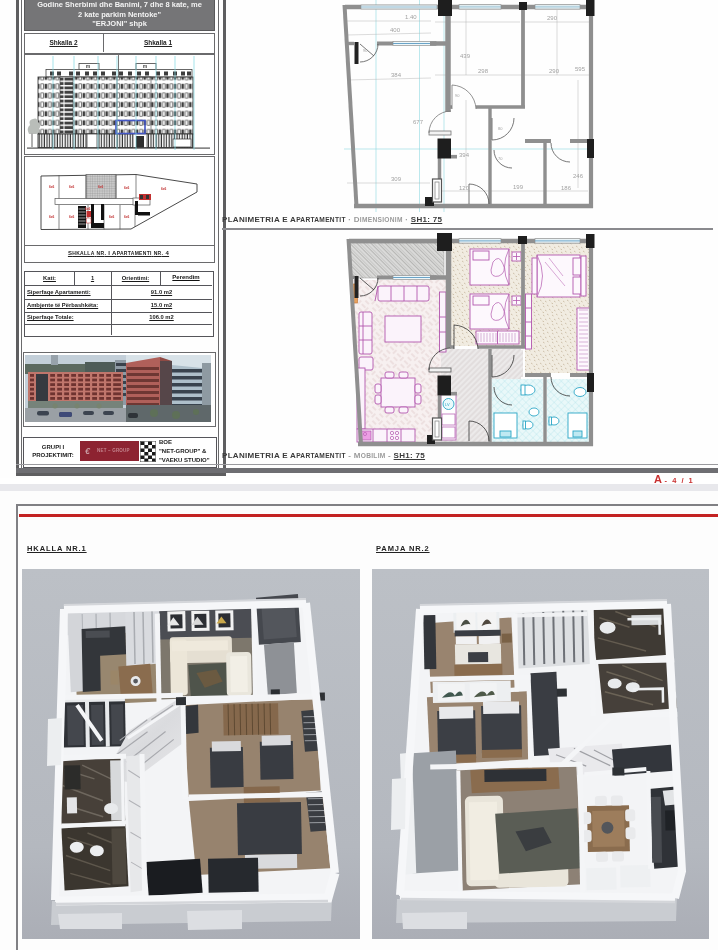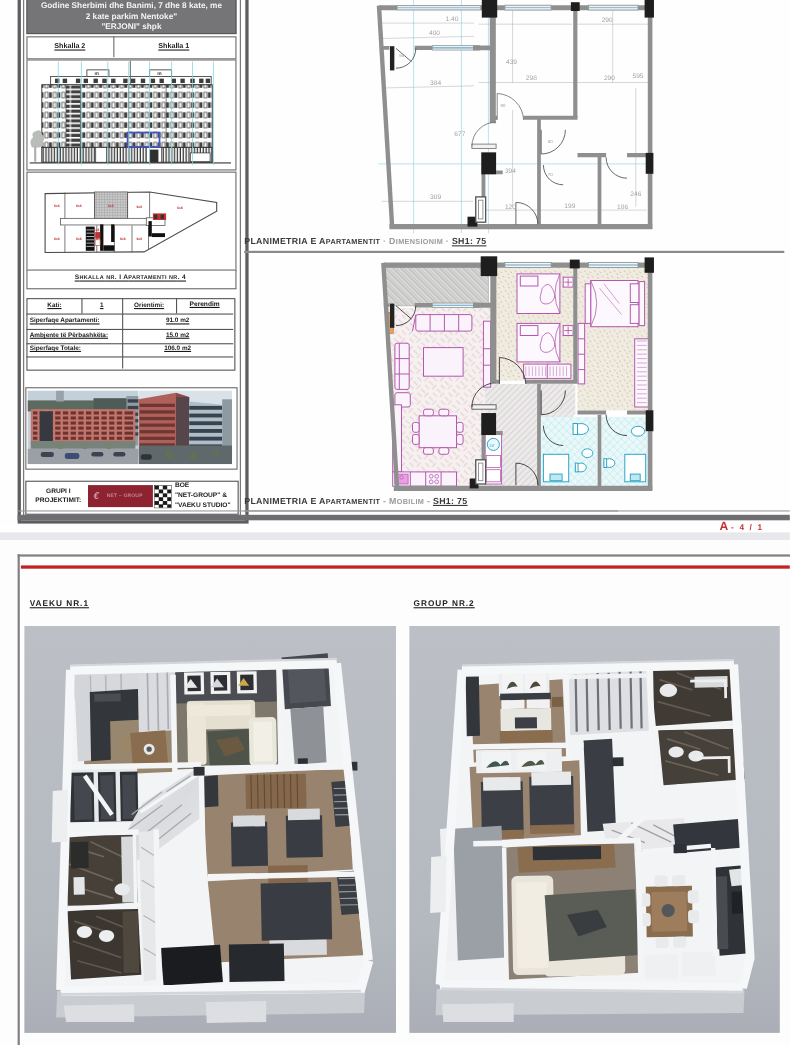--- a/index.html
+++ b/index.html
@@ -722,23 +722,23 @@
 <div class="abs" style="left:16px;top:468px;width:702px;height:5px;background:#6e6e72;"></div>
 
 <div class="abs" style="left:0;top:484px;width:718px;height:7px;background:#e8e8ec;"></div>
 
 <div class="abs" style="left:0;top:491px;width:718px;height:459px;background:#fdfdfd;"></div>
 
 <div class="abs" style="left:16px;top:504px;width:710px;height:450px;border-left:2px solid #808084;border-top:2px solid #808084;background:#fdfdfd;"></div>
 
 <div class="abs" style="left:19px;top:514px;width:699px;height:3px;background:#c32222;"></div>
 
-<div class="abs" style="left:27px;top:544px;font-size:7.5px;font-weight:bold;text-decoration:underline;color:#222;letter-spacing:0.9px;">VAEKU NR.1</div>
-
-<div class="abs" style="left:376px;top:544px;font-size:7.5px;font-weight:bold;text-decoration:underline;color:#222;letter-spacing:0.9px;">GROUP NR.2</div>
+<div class="abs" style="left:27px;top:544px;font-size:7.5px;font-weight:bold;text-decoration:underline;color:#222;letter-spacing:0.9px;">HKALLA NR.1</div>
+
+<div class="abs" style="left:376px;top:544px;font-size:7.5px;font-weight:bold;text-decoration:underline;color:#222;letter-spacing:0.9px;">PAMJA NR.2</div>
 
 <svg class="abs" style="left:22px;top:569px;" width="338" height="370" viewBox="0 0 338 370">
   <defs>
     <linearGradient id="bg1" x1="0" y1="0" x2="0" y2="1">
       <stop offset="0" stop-color="#bcc0c6"></stop>
         <stop offset="0.75" stop-color="#b4b8bf"></stop>
         <stop offset="1" stop-color="#abaeb6"></stop>
     </linearGradient>
     <linearGradient id="marble" x1="0" y1="0" x2="1" y2="1">
       <stop offset="0" stop-color="#efeff1"></stop>

